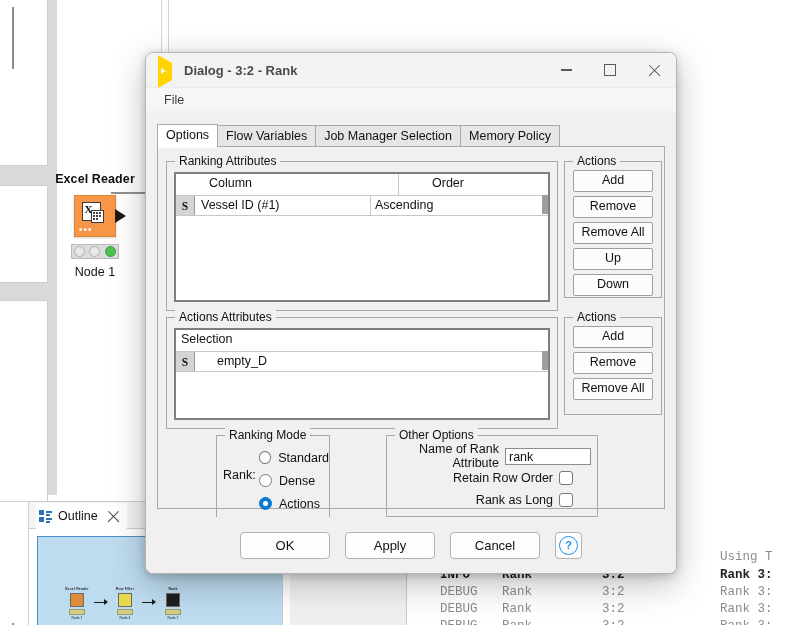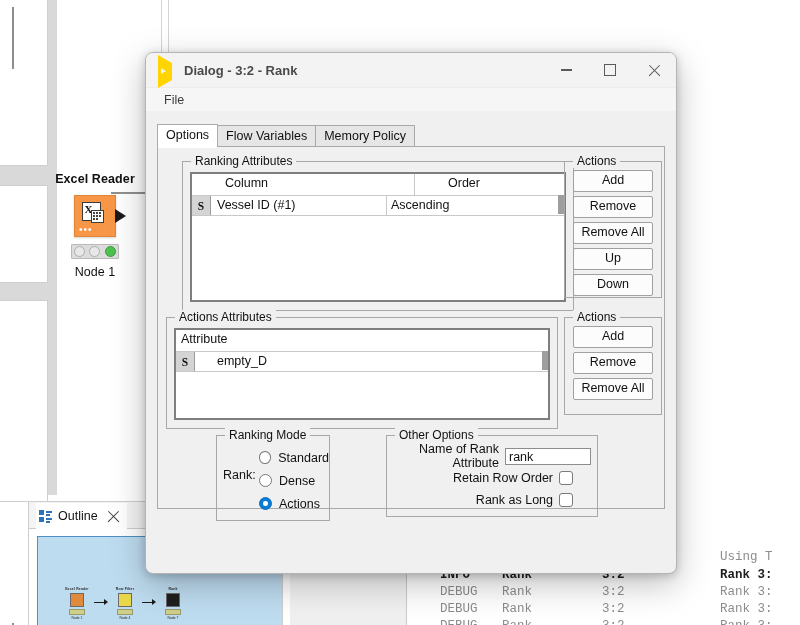--- a/index.html
+++ b/index.html
@@ -119,21 +119,21 @@
   .tabbar{position:absolute;left:11px;top:14px;right:11px;height:22px;display:flex;align-items:flex-end;}
   .tab{font-size:12.5px;color:#111;padding:3px 8px 4px;background:#e6e6e6;border:1px solid #a9a9a9;border-bottom:none;margin-right:-1px;position:relative;}
   .tab.active{background:#ffffff;border-color:#a9a9a9;z-index:3;padding-bottom:5px;}
   .tab.active:after{content:"";position:absolute;left:0;right:0;bottom:-1px;height:2px;background:#ffffff;}
 
   .tabpanel{position:absolute;left:11px;right:11px;top:35px;bottom:8px;background:#f0f0f0;border:1px solid #a9a9a9;}
 
   .group{position:absolute;border:1px solid #a7a7a7;}
   .group > .legend{position:absolute;top:-8px;left:8px;background:#f0f0f0;padding:0 4px;font-size:12px;color:#111;}
 
-  .grp-ranking{left:24px;top:14px;width:390px;height:148px;}
+  .grp-ranking{left:8px;top:14px;width:390px;height:148px;}
   .grp-rank-actions{left:406px;top:14px;width:96px;height:135px;}
   .grp-grouping{left:8px;top:170px;width:390px;height:110px;}
   .grp-grp-actions{left:406px;top:170px;width:96px;height:96px;}
   .grp-mode{left:58px;top:288px;width:112px;height:84px;}
   .grp-other{left:228px;top:288px;width:210px;height:80px;}
 
   
   .tbl{position:absolute;left:7px;top:10px;right:7px;bottom:8px;background:#ffffff;border:2px solid #7e7e7e;}
   .tbl-head{display:flex;height:21px;border-bottom:1px solid #c8c8c8;}
   .tbl-th{font-size:12.5px;color:#111;padding:2px 0 0 5px;box-sizing:border-box;margin-left:28px;}
@@ -322,20 +322,21 @@
 
   <div class="menubar">
     <span class="menu-item">File</span>
   </div>
 
   <div class="dialog-body">
 
     <div class="tabbar">
       <span class="tab active">Options</span>
       <span class="tab">Flow Variables</span>
+      <span class="tab">Job Manager Selection</span>
       <span class="tab">Memory Policy</span>
     </div>
 
     <div class="tabpanel">
 
       <div class="group grp-ranking">
         <span class="legend">Ranking Attributes</span>
         <div class="tbl">
           <div class="tbl-head">
             <span class="tbl-th c1">Column</span>
@@ -358,21 +359,21 @@
           <span class="btn">Remove All</span>
           <span class="btn">Up</span>
           <span class="btn">Down</span>
         </div>
       </div>
 
       <div class="group grp-grouping">
         <span class="legend">Actions Attributes</span>
         <div class="tbl">
           <div class="tbl2-head">
-            <span class="tbl2-th">Attribute</span>
+            <span class="tbl2-th">Selection</span>
           </div>
           <div class="tbl-row">
             <span class="cell-type">S</span>
             <span class="cell2-c1">empty_D</span>
           </div>
           <span class="tbl-scroll"></span>
         </div>
       </div>
 
       <div class="group grp-grp-actions">
@@ -417,13 +418,21 @@
           <div class="oo-row">
             <span class="oo-label">Rank as Long</span>
             <span class="ckbox"></span>
           </div>
         </div>
       </div>
 
     </div>
   </div>
 
+  <div class="footer">
+    <span class="fbtn">OK</span>
+    <span class="fbtn">Apply</span>
+    <span class="fbtn">Cancel</span>
+    <span class="help-btn">
+      <span class="help-circ">?</span>
+    </span>
+  </div>
 </div>
 
 </body></html>

